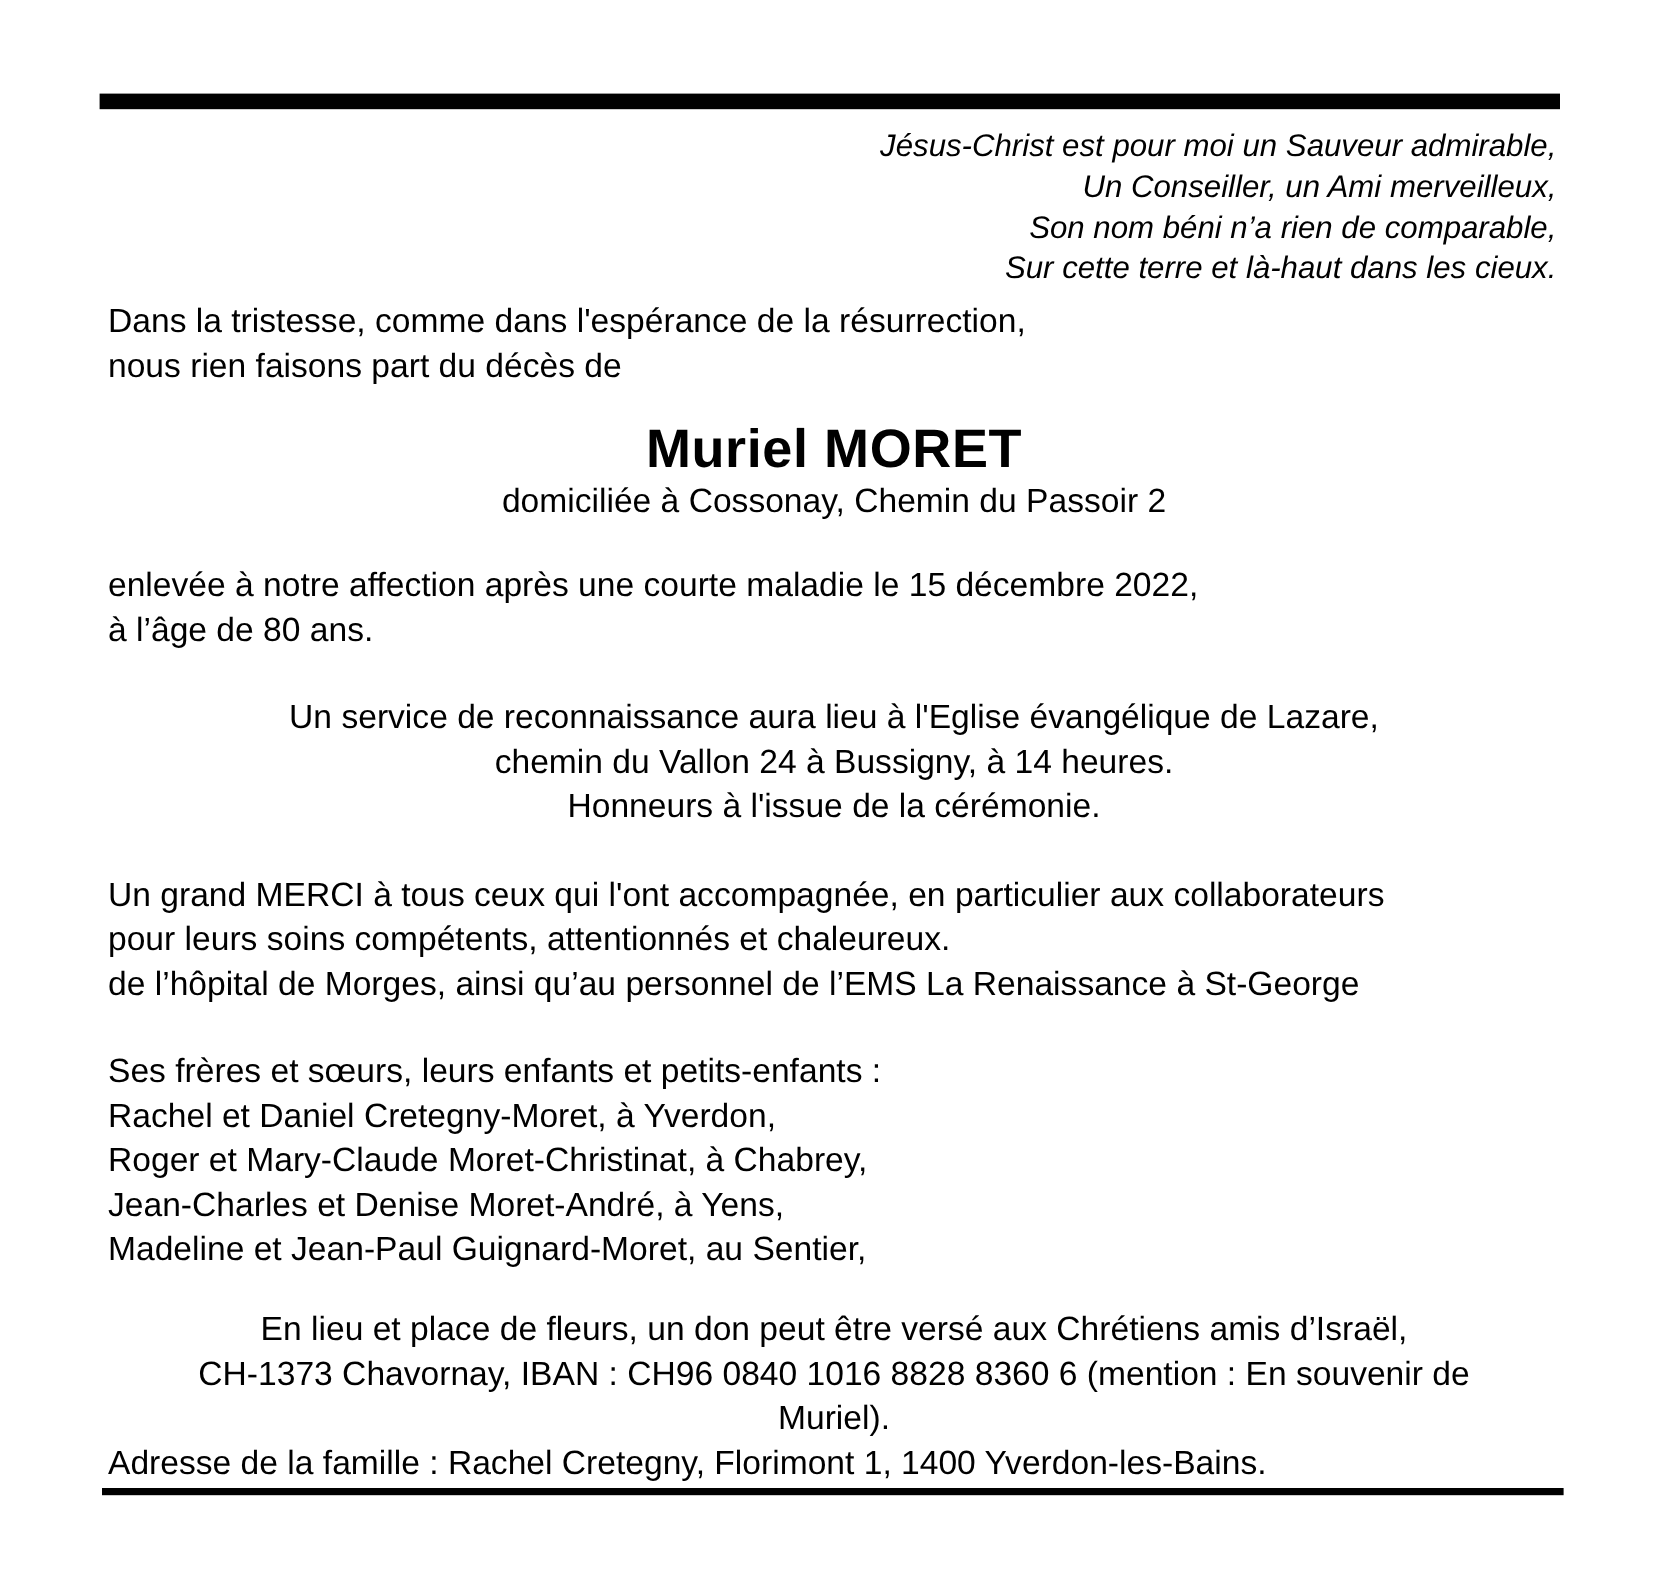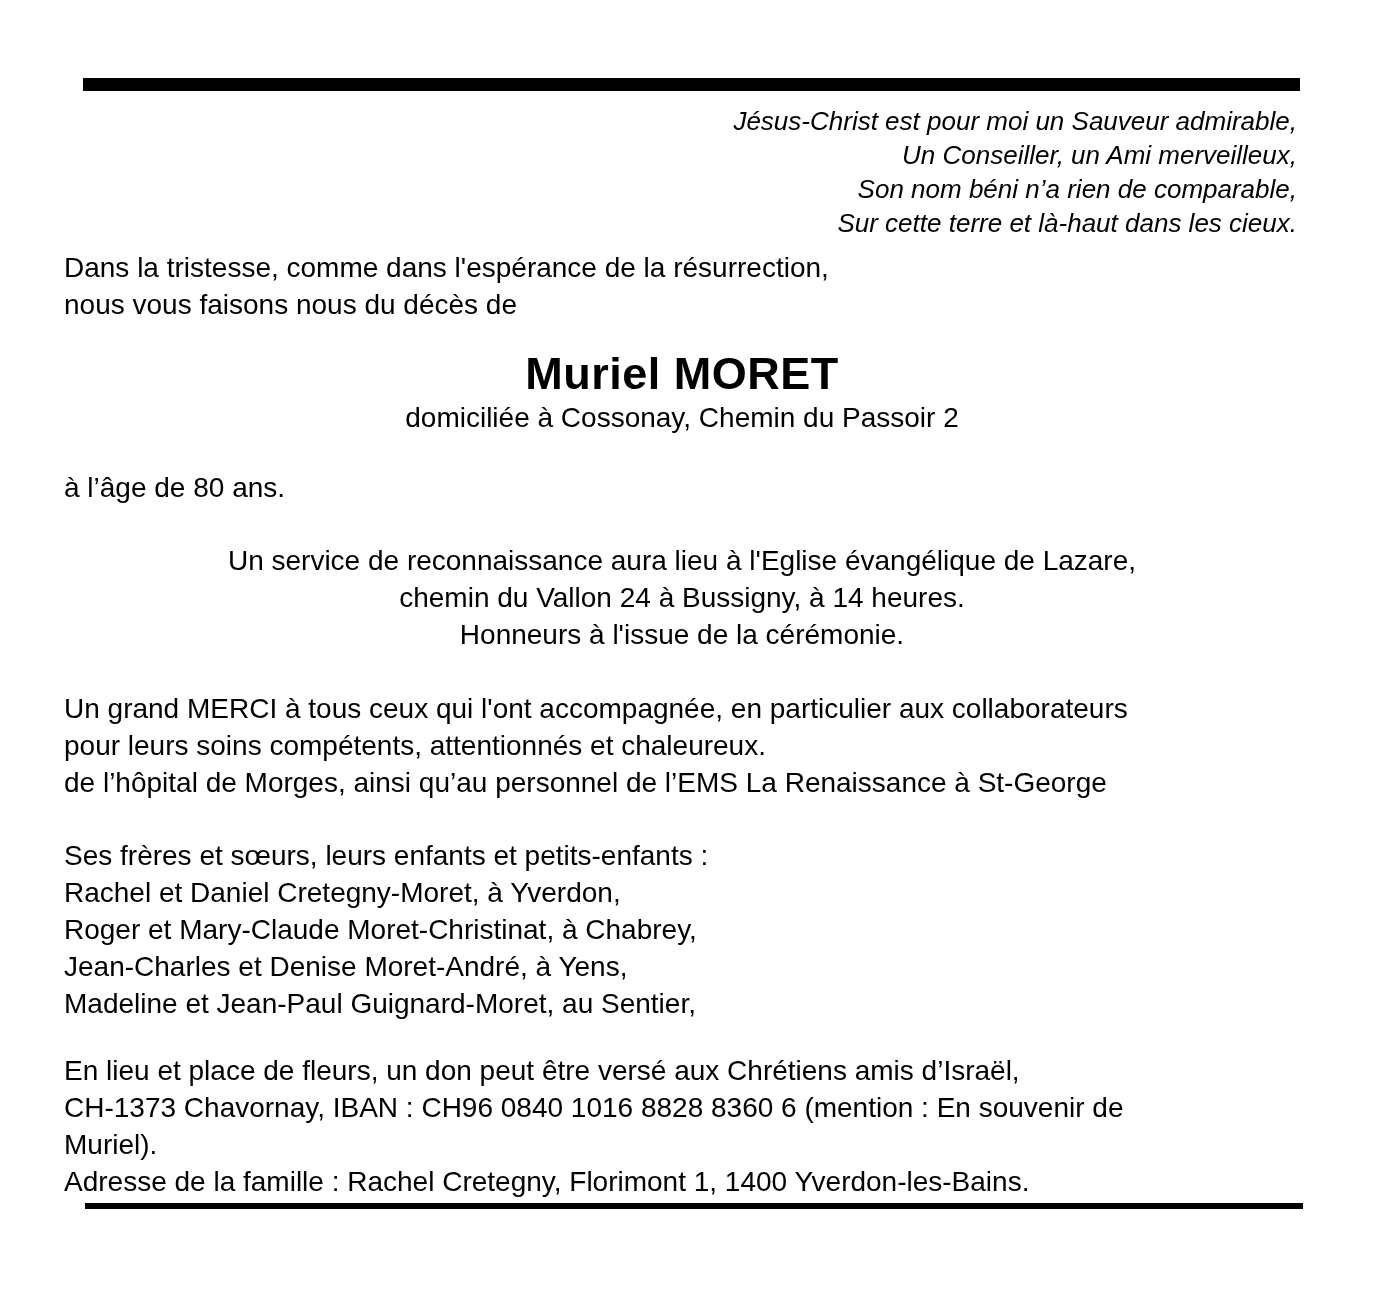--- a/index.html
+++ b/index.html
@@ -31,21 +31,21 @@
   .epigraph {
     margin-top: 13px;
     margin-right: 83px;
     text-align: right;
     font-style: italic;
     font-size: 26px;
     line-height: 34px;
     white-space: nowrap;
   }
   .content {
-    margin-left: 64px;
+    margin-left: 90px;
     margin-right: 80px;
     font-size: 28px;
     line-height: 37px;
   }
   .content .line { white-space: nowrap; }
   .intro       { margin-top: 9px;  }
   .name-line {
     margin-top: 26px;
     font-size: 45px;
     line-height: 50px;
@@ -53,21 +53,21 @@
     text-align: center;
     letter-spacing: 0.5px;
   }
   .residence-line {
     text-align: center;
   }
   .death-para    { margin-top: 33px; }
   .service-para  { margin-top: 36px; text-align: center; }
   .thanks-para   { margin-top: 37px; }
   .family-para   { margin-top: 36px; }
-  .donation-para { margin-top: 30px; }
+  .donation-para { margin-top: 30px; text-align: center; }
   .address-para  { margin-top: 0; }
   .b { font-weight: 400; }
 </style>
 </head>
 <body>
 
 <div class="page">
 
   <div class="rule top-rule"></div>
 
@@ -75,27 +75,28 @@
     <div class="line">Jésus-Christ est pour moi un Sauveur admirable,</div>
     <div class="line">Un Conseiller, un Ami merveilleux,</div>
     <div class="line">Son nom béni n’a rien de comparable,</div>
     <div class="line">Sur cette terre et là-haut dans les cieux.</div>
   </div>
 
   <div class="content">
 
     <div class="intro">
       <div class="line">Dans la tristesse, comme dans l'espérance de la résurrection,</div>
-      <div class="line">nous vous faisons nous du décès de</div>
+      <div class="line">nous rien faisons part du décès de</div>
     </div>
 
     <div class="name-line">Muriel MORET</div>
     <div class="residence-line line">domiciliée à Cossonay, Chemin du Passoir 2</div>
 
     <div class="death-para">
+      <div class="line">enlevée à notre affection après une courte maladie le 15 décembre 2022,</div>
       <div class="line">à l’âge de 80 ans.</div>
     </div>
 
     <div class="service-para">
       <div class="line">Un service de reconnaissance aura lieu à l'Eglise évangélique de Lazare,</div>
       <div class="line">chemin du Vallon 24 à Bussigny, à 14 heures.</div>
       <div class="line">Honneurs à l'issue de la cérémonie.</div>
     </div>
 
     <div class="thanks-para">

